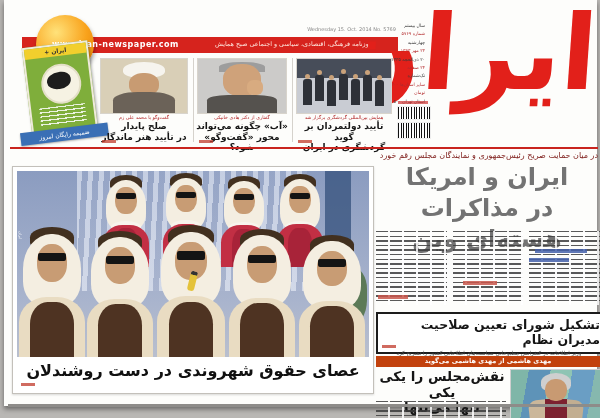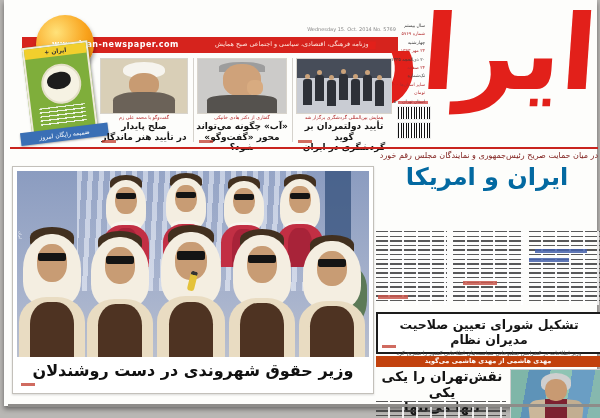--- a/index.html
+++ b/index.html
@@ -47,32 +47,32 @@
               border-radius:60% 45% 55% 50%;}
   #book .lines{position:absolute;left:8px;right:8px;top:60px;height:18px;
         background:repeating-linear-gradient(180deg,rgba(255,255,255,.85) 0 1.2px,transparent 1.2px 4px);}
   #ribbon{position:absolute;left:0;top:84px;width:88px;height:13px;background:#3a6fb5;
           color:#fff;font-size:6px;line-height:13px;text-align:center;direction:rtl;
           box-shadow:0 1px 2px rgba(0,0,0,.3);}
   
   #lead-kick{left:328px;top:151px;width:266px;font-size:8px;font-weight:normal;color:#7c1a17;
              text-align:right;direction:rtl;}
   #lead-hl{left:370px;top:162px;width:226px;font-size:24px;line-height:31px;font-weight:bold;
-           color:#0369a1;text-align:center;direction:rtl;}
+           color:#737373;text-align:center;direction:rtl;}
   .faketext{background:
       repeating-linear-gradient(90deg,transparent 0 12px,rgba(255,255,255,.95) 12px 14px),
       repeating-linear-gradient(180deg,#3d3d3d 0 1.5px,transparent 1.5px 4.6px);
       opacity:.85;}
   #lead-cols{left:372px;top:231px;width:224px;height:74px;display:flex;gap:6px;direction:rtl;}
   #lead-cols .col{flex:1;position:relative;}
   .hl-blue{position:absolute;background:#24459c;opacity:.85;}
   .hl-red{position:absolute;background:#c0392b;opacity:.85;}
   
   #secbox{left:372px;top:312px;width:222px;height:38px;border:2px solid #1c1c1c;background:#fff;}
-  #secbox .hl{margin-top:3px;font-size:12.5px;font-weight:bold;color:#151515;text-align:center;direction:rtl;}
+  #secbox .hl{margin-top:3px;font-size:12.5px;font-weight:bold;color:#151515;direction:rtl;}
   #secbox .sub{margin-top:3px;font-size:5.6px;color:#555;text-align:center;direction:rtl;}
   
   #int-strip{left:372px;top:356px;width:224px;height:11px;background:#c2410c;color:#fff;
              font-size:6.5px;line-height:11px;text-align:center;direction:rtl;font-weight:bold;}
   #int-hl{left:372px;top:369px;width:132px;font-size:13.5px;line-height:15.5px;font-weight:bold;
           color:#141414;text-align:center;direction:rtl;}
   #int-body{left:372px;top:401px;width:130px;height:22px;}
   #int-photo{left:506px;top:369px;width:90px;height:52px;overflow:hidden;border:1px solid #cfcfcf;
              background:linear-gradient(100deg,#7fb6a8 0 18%,#5e93b8 18% 40%,#8fc4b4 40% 62%,#6a9ec4 62% 85%,#86b8ae 85%);}
   
@@ -218,20 +218,21 @@
         <div>گردشگری در ایران</div>
       </div>
       <div class="pageref" style="left:4px;top:84px;"></div>
     </div>
 
     <div id="rule-red" class="abs"></div>
 
     <div id="lead-kick" class="abs">در میان حمایت صریح رئیس‌جمهوری و نمایندگان مجلس رقم خورد</div>
     <div id="lead-hl" class="abs">
       <div>ایران و امریکا</div>
+      <div>در مذاکرات هسته‌ای وین</div>
     </div>
     <div id="lead-cols" class="abs">
       <div class="col faketext">
         <div class="hl-blue" style="left:6px;top:18px;width:52px;height:4px;"></div>
         <div class="hl-blue" style="left:0px;top:27px;width:40px;height:4px;"></div>
       </div>
       <div class="col faketext">
         <div class="hl-red" style="left:10px;top:50px;width:34px;height:4px;"></div>
       </div>
       <div class="col faketext">
@@ -240,21 +241,21 @@
     </div>
 
     <div id="secbox" class="abs">
       <div class="hl">تشکیل شورای تعیین صلاحیت مدیران نظام</div>
       <div class="sub">وزیر اطلاعات در کنفرانس مطبوعاتی سیاست‌های اطلاعاتی کشور را تشریح کرد</div>
       <div class="pageref" style="left:4px;top:31px;"></div>
     </div>
 
     <div id="int-strip" class="abs">مهدی هاشمی از مهدی هاشمی می‌گوید</div>
     <div id="int-hl" class="abs">
-      <div>نقش‌تهران را یکی یکی</div>
+      <div>نقش‌مجلس را یکی یکی</div>
       <div>تنها می‌تنها</div>
     </div>
     <div id="int-body" class="abs faketext"></div>
     <div id="int-photo" class="abs">
       <div id="man-jacket-l"></div>
       <div id="man-jacket-r"></div>
       <div id="man-shirt"></div>
       <div id="man-hair"></div>
       <div id="man-face"></div>
     </div>
@@ -339,19 +340,19 @@
             <div class="scarf"></div>
             <div class="face"></div>
             <div class="gl"></div>
             <div class="robe"></div>
             <div class="vest"></div>
         </div>
 
         <div id="mic" class="abs"></div>
         <div id="photo-credit">ایران</div>
       </div>
-      <div id="caption">وزیر حقوق شهروندی در دست روشندلان</div>
+      <div id="caption">عصای حقوق شهروندی در دست روشندلان</div>
       <div class="pageref" style="left:8px;top:216px;"></div>
     </div>
 
     <div id="bottom-shadow" class="abs"></div>
   </div>
 </div>
 
 </body></html>

